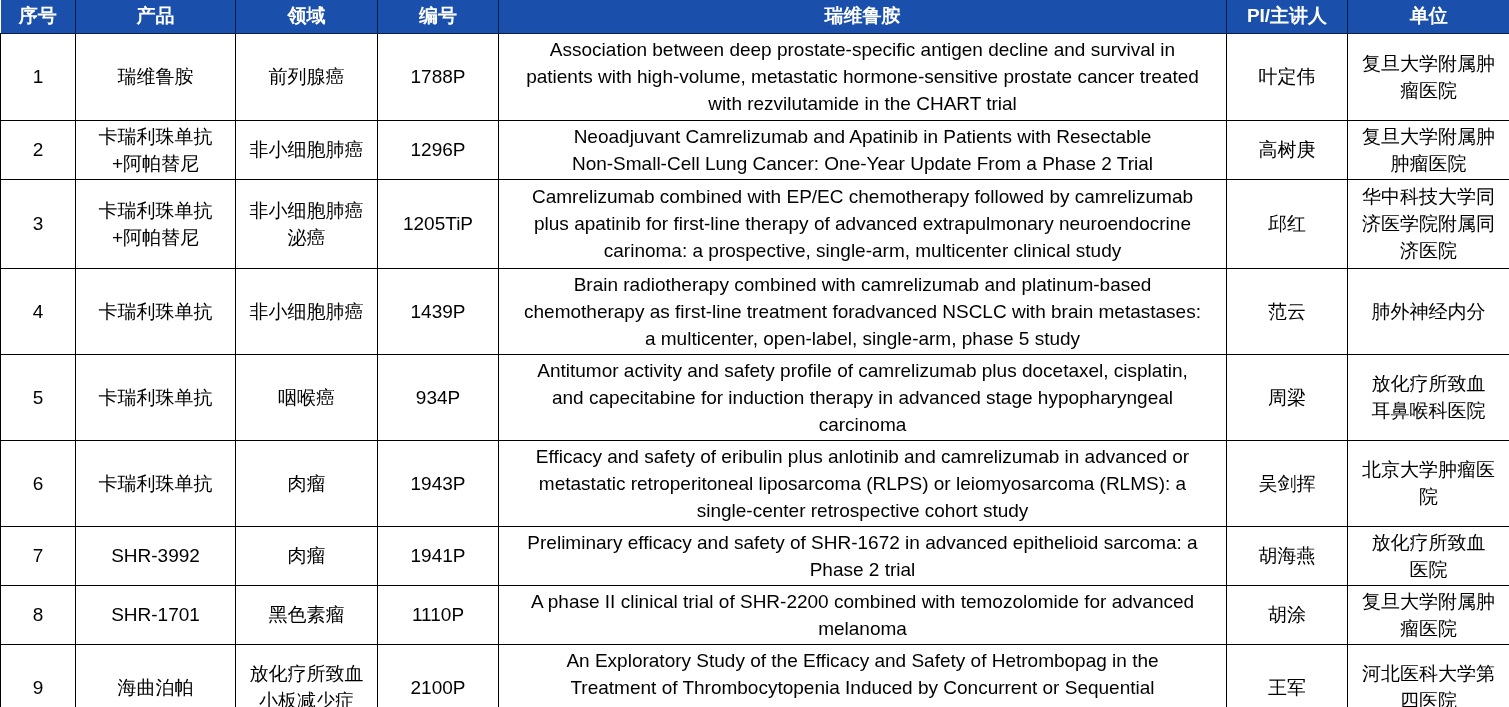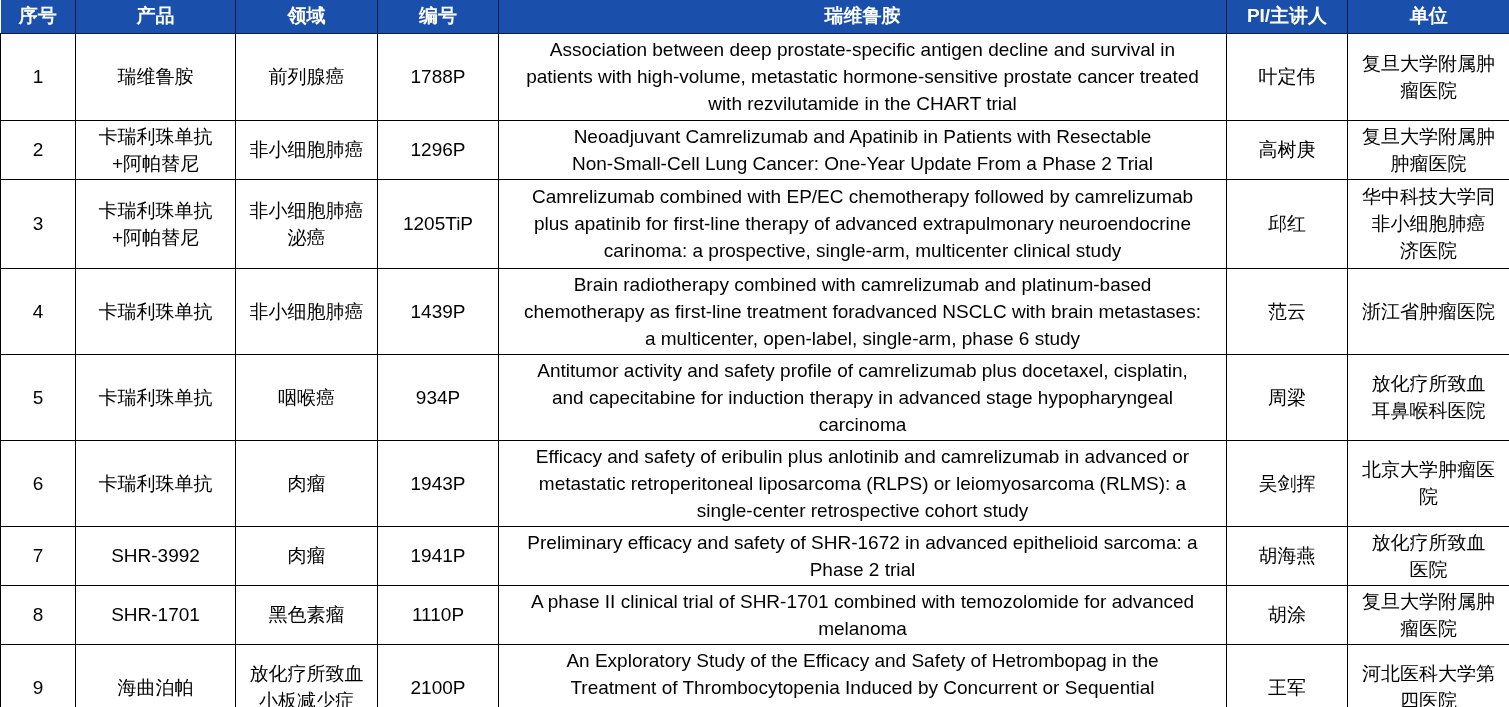--- a/index.html
+++ b/index.html
@@ -115,33 +115,33 @@
         <td class="c-product">卡瑞利珠单抗
 +阿帕替尼</td>
         <td class="c-field">非小细胞肺癌
 泌癌</td>
         <td class="c-code">1205TiP</td>
         <td class="c-title">Camrelizumab combined with EP/EC chemotherapy followed by camrelizumab
 plus apatinib for first-line therapy of advanced extrapulmonary neuroendocrine
 carinoma: a prospective, single-arm, multicenter clinical study</td>
         <td class="c-pi">邱红</td>
         <td class="c-inst">华中科技大学同
-非小细胞肺癌
+济医学院附属同
 济医院</td>
       </tr>
       <tr style="height:81px">
         <td class="c-index">4</td>
         <td class="c-product">卡瑞利珠单抗</td>
         <td class="c-field">非小细胞肺癌</td>
         <td class="c-code">1439P</td>
         <td class="c-title">Brain radiotherapy combined with camrelizumab and platinum-based
 chemotherapy as first-line treatment foradvanced NSCLC with brain metastases:
-a multicenter, open-label, single-arm, phase 6 study</td>
+a multicenter, open-label, single-arm, phase 5 study</td>
         <td class="c-pi">范云</td>
-        <td class="c-inst">浙江省肿瘤医院</td>
+        <td class="c-inst">肺外神经内分</td>
       </tr>
       <tr style="height:82px">
         <td class="c-index">5</td>
         <td class="c-product">卡瑞利珠单抗</td>
         <td class="c-field">咽喉癌</td>
         <td class="c-code">934P</td>
         <td class="c-title">Antitumor activity and safety profile of camrelizumab plus docetaxel, cisplatin,
 and capecitabine for induction therapy in advanced stage hypopharyngeal
 carcinoma</td>
         <td class="c-pi">周梁</td>
@@ -169,21 +169,21 @@
 Phase 2 trial</td>
         <td class="c-pi">胡海燕</td>
         <td class="c-inst">放化疗所致血
 医院</td>
       </tr>
       <tr style="height:57px">
         <td class="c-index">8</td>
         <td class="c-product">SHR-1701</td>
         <td class="c-field">黑色素瘤</td>
         <td class="c-code">1110P</td>
-        <td class="c-title">A phase II clinical trial of SHR-1701 combined with temozolomide for advanced
+        <td class="c-title">A phase II clinical trial of SHR-2200 combined with temozolomide for advanced
 melanoma</td>
         <td class="c-pi">胡涂</td>
         <td class="c-inst">复旦大学附属肿
 瘤医院</td>
       </tr>
       <tr style="height:85px">
         <td class="c-index">9</td>
         <td class="c-product">海曲泊帕</td>
         <td class="c-field">放化疗所致血
 小板减少症</td>

